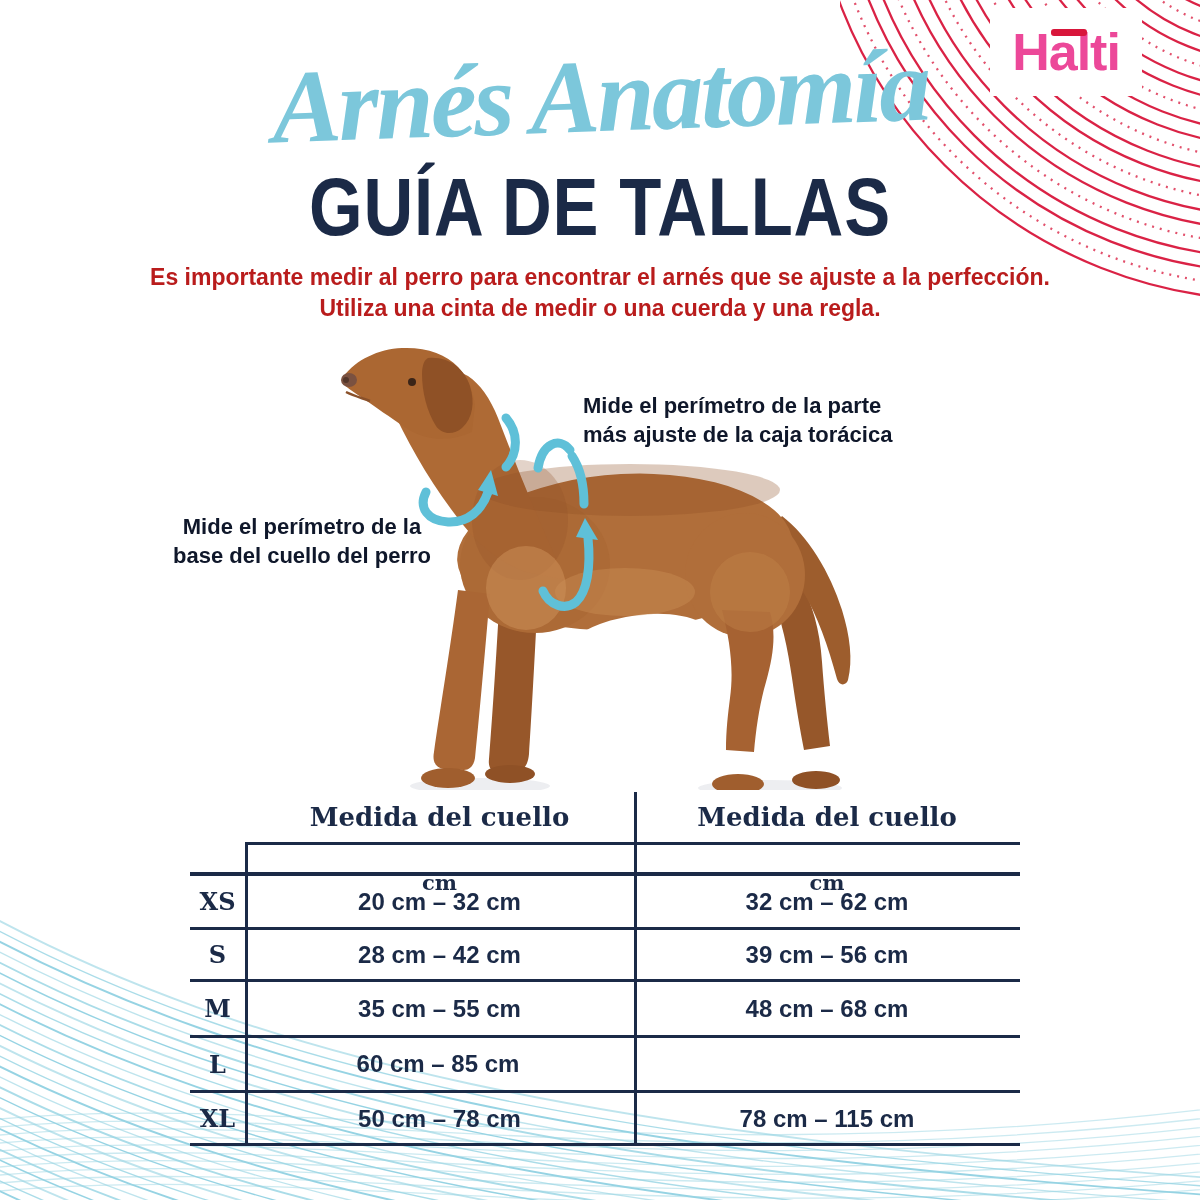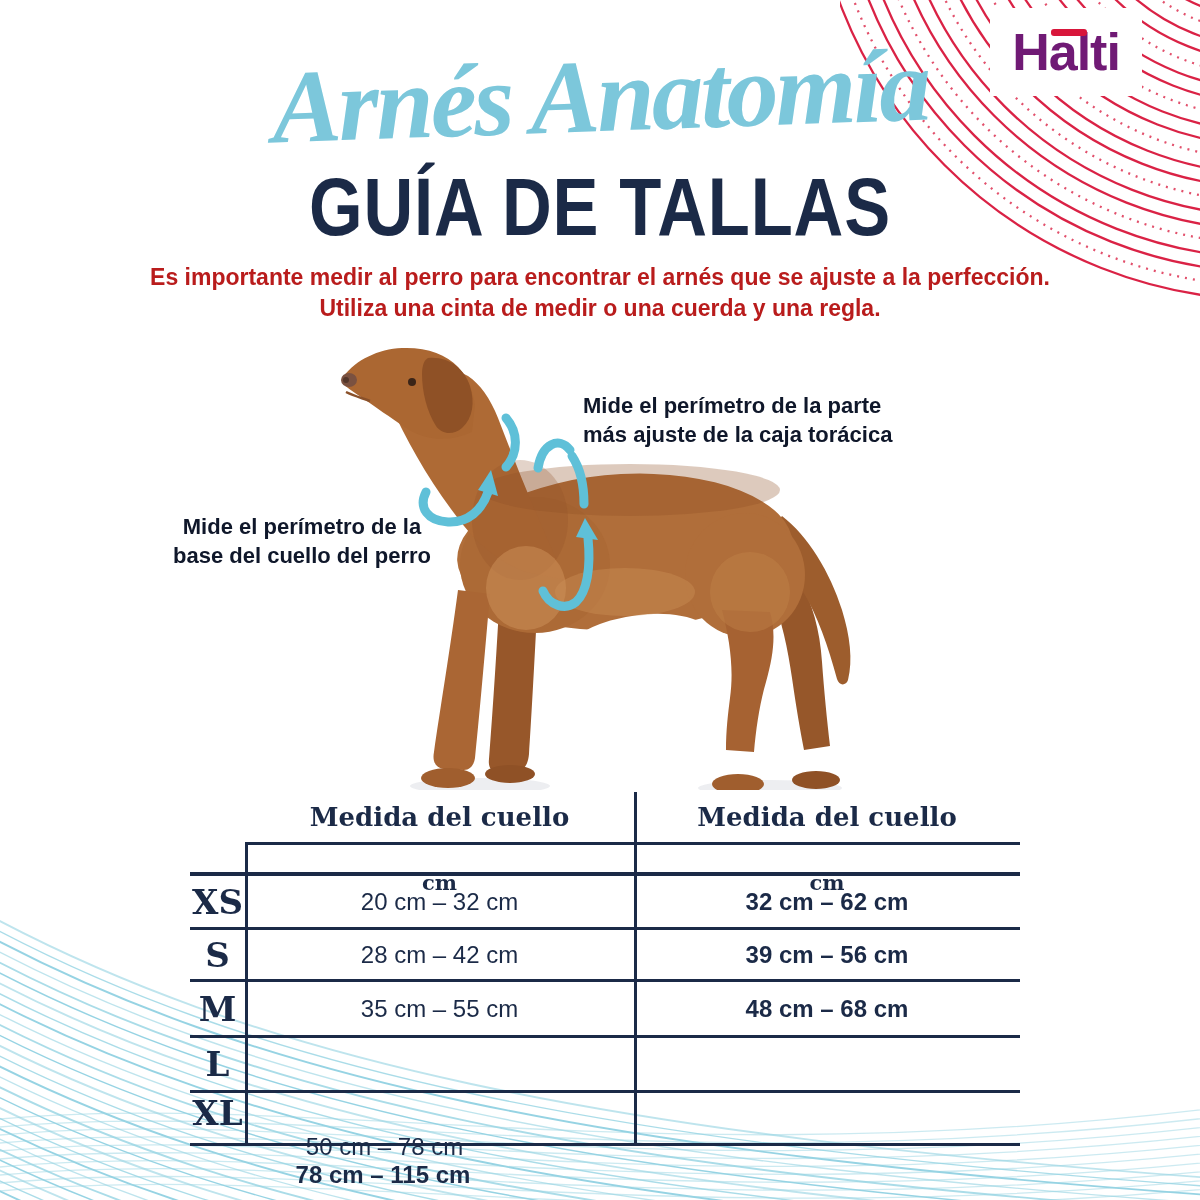--- a/index.html
+++ b/index.html
@@ -11,21 +11,21 @@
   }
   svg.deco { position:absolute; pointer-events:none; }
   #redWaves { top:0; right:0; }
   #tealWaves { left:0; bottom:0; }
 
   .logo-box {
     position:absolute; top:8px; right:58px; width:152px; height:88px;
     background:#fff; display:flex; align-items:center; justify-content:center;
   }
   .logo-text {
-    font-size:52px; font-weight:700; letter-spacing:-1px; color:#701a75;
+    font-size:52px; font-weight:700; letter-spacing:-1px; color:#ec4899;
     position:relative; line-height:1;
   }
   .logo-bar {
     position:absolute; left:61px; top:21px; width:36px; height:7px;
     background:#D8163B; border-radius:3px;
   }
 
   .title-script {
     position:absolute; top:36px; left:0; width:100%;
     text-align:center; font-family:"Liberation Serif", serif;
@@ -55,24 +55,24 @@
     position:absolute; top:0; height:50px; display:flex; align-items:center; justify-content:center;
     font-family:"DejaVu Serif", serif; font-weight:700; font-size:26px;
   }
   .unit {
     position:absolute; top:52px; height:28px; display:flex; align-items:center; justify-content:center;
     font-family:"DejaVu Serif", serif; font-weight:700; font-size:21px;margin-top:24px;
   }
   .trow { position:absolute; left:0; width:830px; display:flex; }
   .c-size {
     width:55px; display:flex; align-items:center; justify-content:center;
-    font-family:"DejaVu Serif", serif; font-weight:700; font-size:34px;
+    font-family:"DejaVu Serif", serif; font-weight:700; font-size:24px;
   }
   .c-neck { width:389px; display:flex; align-items:center; justify-content:center;
-    font-size:24px; font-weight:400; }
+    font-size:24px; font-weight:700; }
   .c-chest { width:386px; display:flex; align-items:center; justify-content:center;
     font-size:24px; font-weight:600; }
 </style>
 </head>
 <body>
 
 <div class="page">
 
   <svg id="redWaves" class="deco" width="360" height="310" viewBox="0 0 360 310">
       <circle cx="430" cy="-160" r="180" fill="none" stroke="#D8163B" stroke-width="2.3" opacity="0.95"></circle>
@@ -245,21 +245,22 @@
       <span class="c-neck">28 cm – 42 cm</span>
       <span class="c-chest">39 cm – 56 cm</span>
     </div>
     <div class="trow" style="top:190px; height:53px;">
       <span class="c-size">M</span>
       <span class="c-neck">35 cm – 55 cm</span>
       <span class="c-chest">48 cm – 68 cm</span>
     </div>
     <div class="trow" style="top:246px; height:52px;">
       <span class="c-size">L</span>
-    </div>
-    <div class="trow" style="top:301px; height:51px;flex-direction:column;">
+      <span class="c-chest">60 cm – 85 cm</span>
+    </div>
+    <div class="trow" style="top:301px; height:51px;">
       <span class="c-size">XL</span>
       <span class="c-neck">50 cm – 78 cm</span>
       <span class="c-chest">78 cm – 115 cm</span>
     </div>
   </div>
 
 </div>
 
 </body></html>

